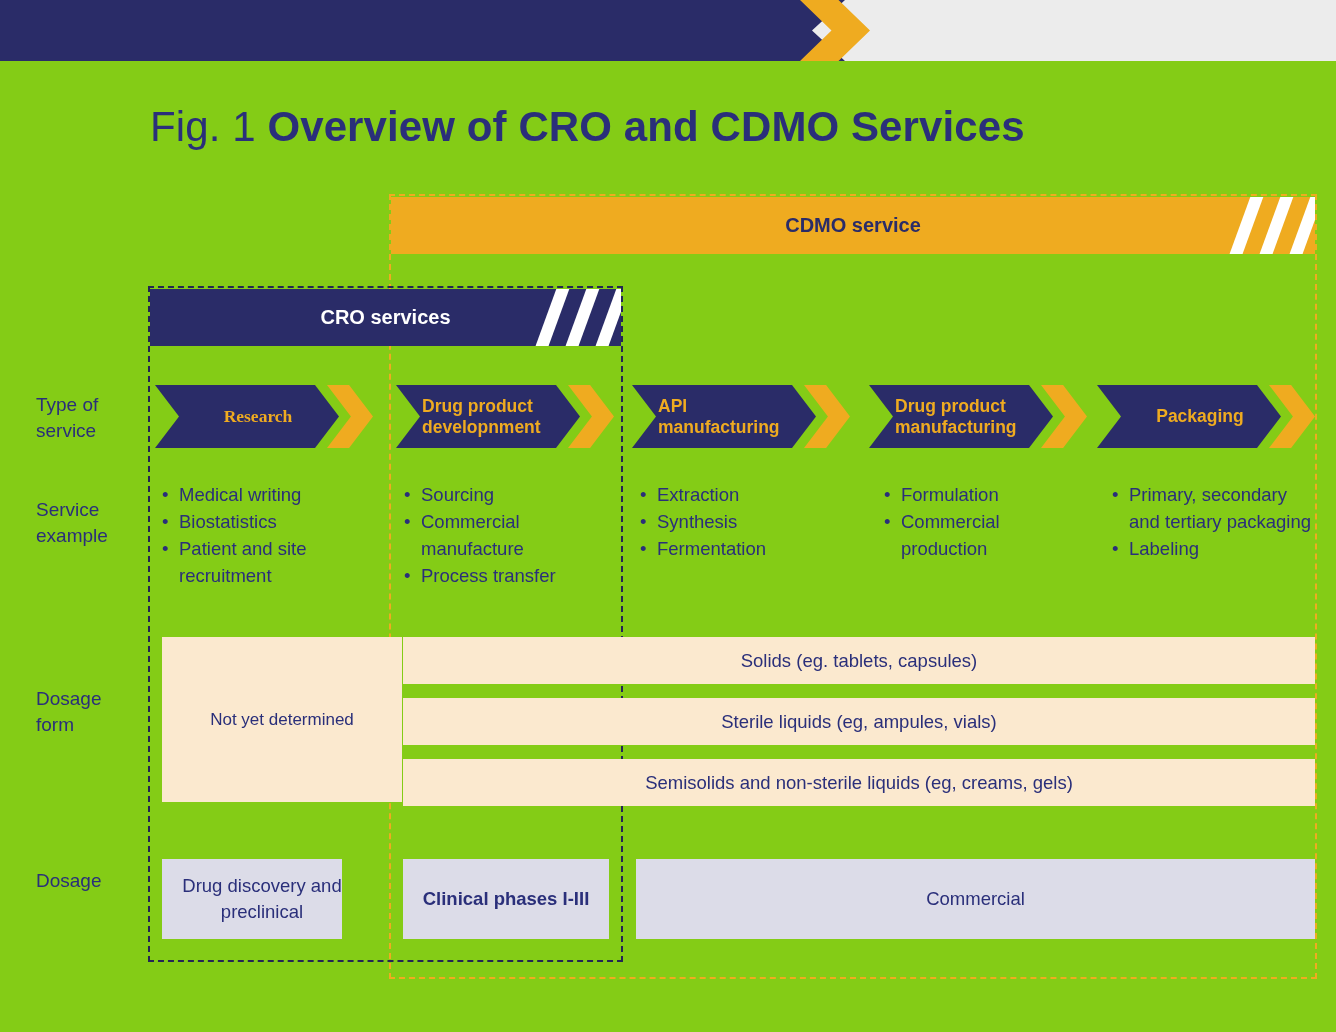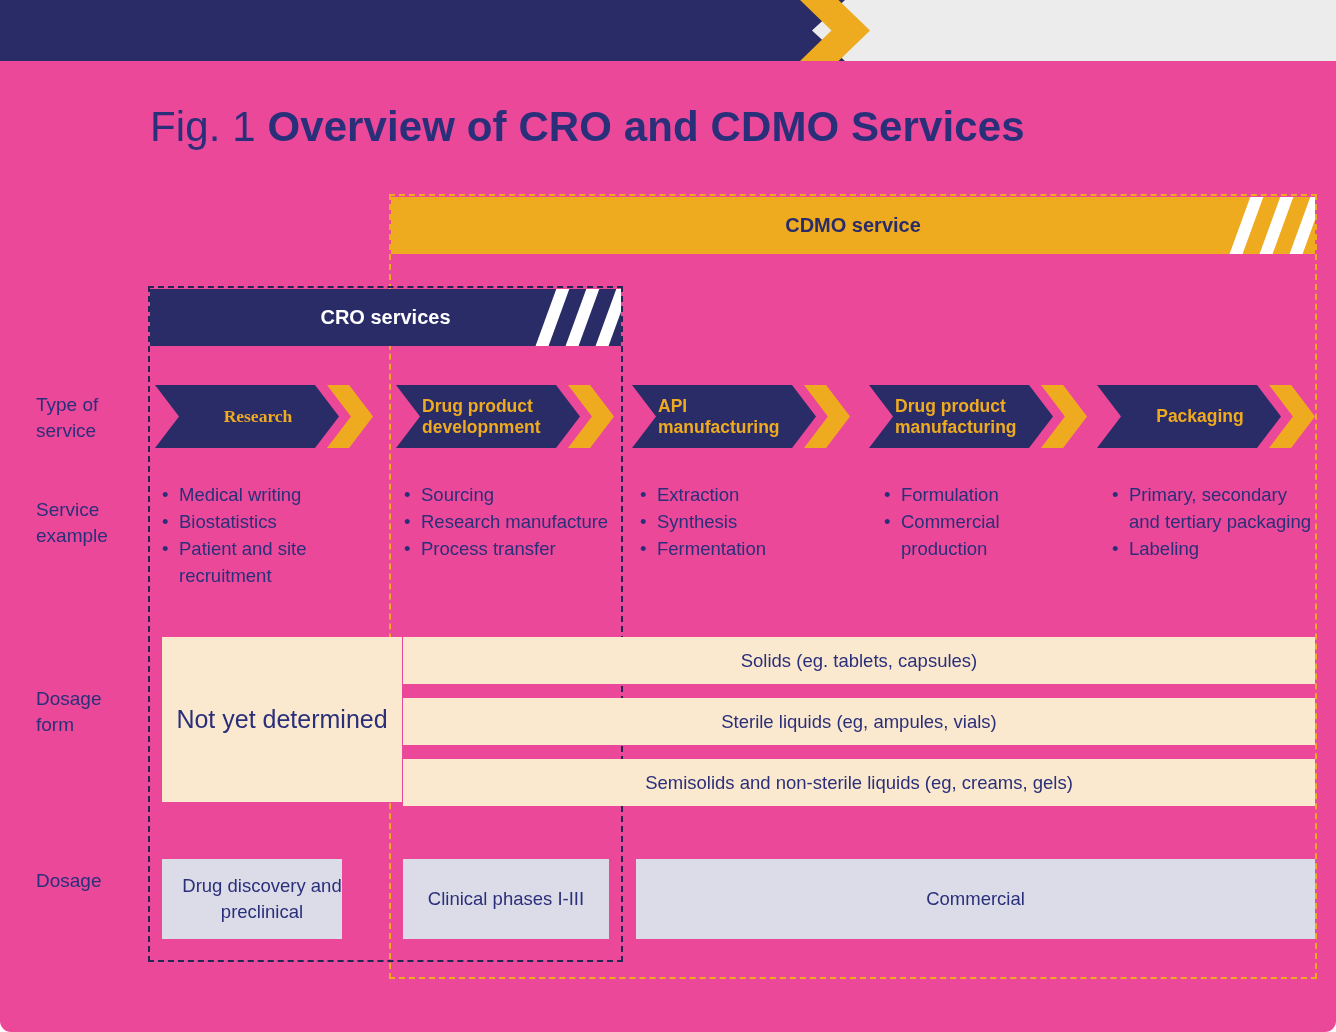--- a/index.html
+++ b/index.html
@@ -9,22 +9,21 @@
     height: 1032px;
     background: #ffffff;
     font-family: "Liberation Sans", sans-serif;
     overflow: hidden;
   }
 
   #root {
     position: relative;
     width: 1336px;
     height: 1032px;
-    background: #ec4899;
-    border-radius: 11px;
+    background: #84cc16;
   }
 
   
   .banner {
     position: absolute;
     left: 0; top: 0;
     width: 1336px;
     height: 61px;
     background: #ececec;
     overflow: hidden;
@@ -199,21 +198,21 @@
   .bul-4 { left: 884px; width: 200px; }
   .bul-5 { left: 1112px; width: 210px; }
 
   
   .dos-left {
     position: absolute;
     left: 162px; top: 637px;
     width: 240px; height: 165px;
     background: #fbe9cf;
     display: flex; align-items: center; justify-content: center;
-    font-size: 25px; color: #2a2f7a; text-align: center;
+    font-size: 17px; color: #2a2f7a; text-align: center;
   }
   .dos-bar {
     position: absolute;
     left: 403px;
     width: 912px;
     height: 47px;
     background: #fbe9cf;
     display: flex; align-items: center; justify-content: center;
     font-size: 18.5px; color: #2a2f7a;
   }
@@ -224,21 +223,21 @@
   
   .phase-blk {
     position: absolute;
     background: #dcdce8;
     display: flex; align-items: center; justify-content: center;
     font-size: 18.5px; line-height: 26px; color: #2a2f7a;
     text-align: center;
     top: 859px; height: 80px;
   }
   .ph-1 { left: 162px; width: 180px; padding-left: 20px; }
-  .ph-2 { left: 403px; width: 206px; }
+  .ph-2 { left: 403px; width: 206px; font-weight: bold; }
   .ph-3 { left: 636px; width: 679px; }
 </style>
 </head>
 <body>
 
 <div id="root">
 
   <div class="banner">
     <div class="banner-navy"></div>
     <div class="banner-orange"></div>
@@ -314,21 +313,21 @@
   <div class="bullets bul-1">
     <ul>
       <li>Medical writing</li>
       <li>Biostatistics</li>
       <li>Patient and site recruitment</li>
     </ul>
   </div>
   <div class="bullets bul-2">
     <ul>
       <li>Sourcing</li>
-      <li>Research manufacture</li>
+      <li>Commercial manufacture</li>
       <li>Process transfer</li>
     </ul>
   </div>
   <div class="bullets bul-3">
     <ul>
       <li>Extraction</li>
       <li>Synthesis</li>
       <li>Fermentation</li>
     </ul>
   </div>

